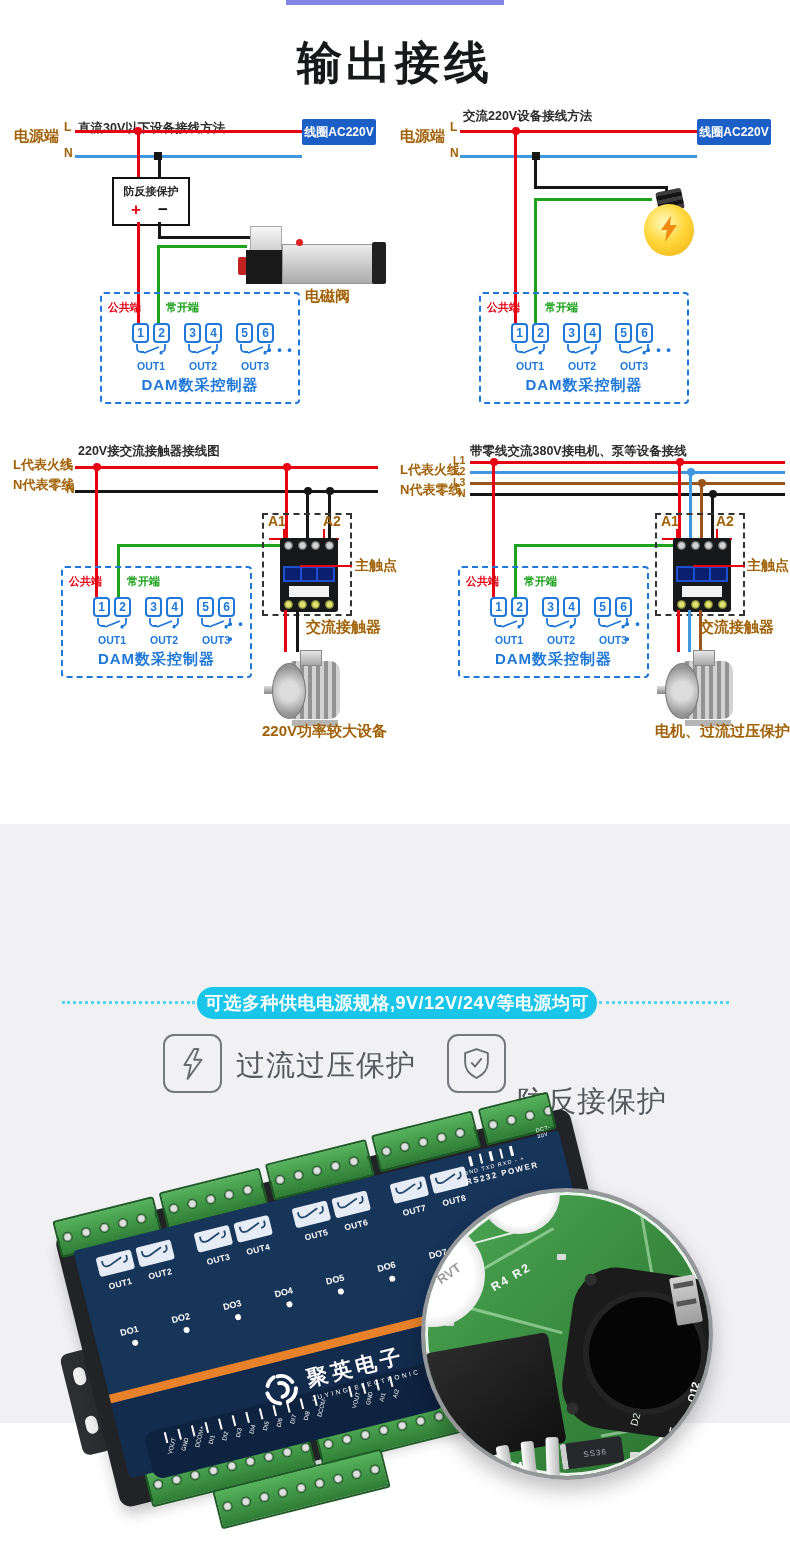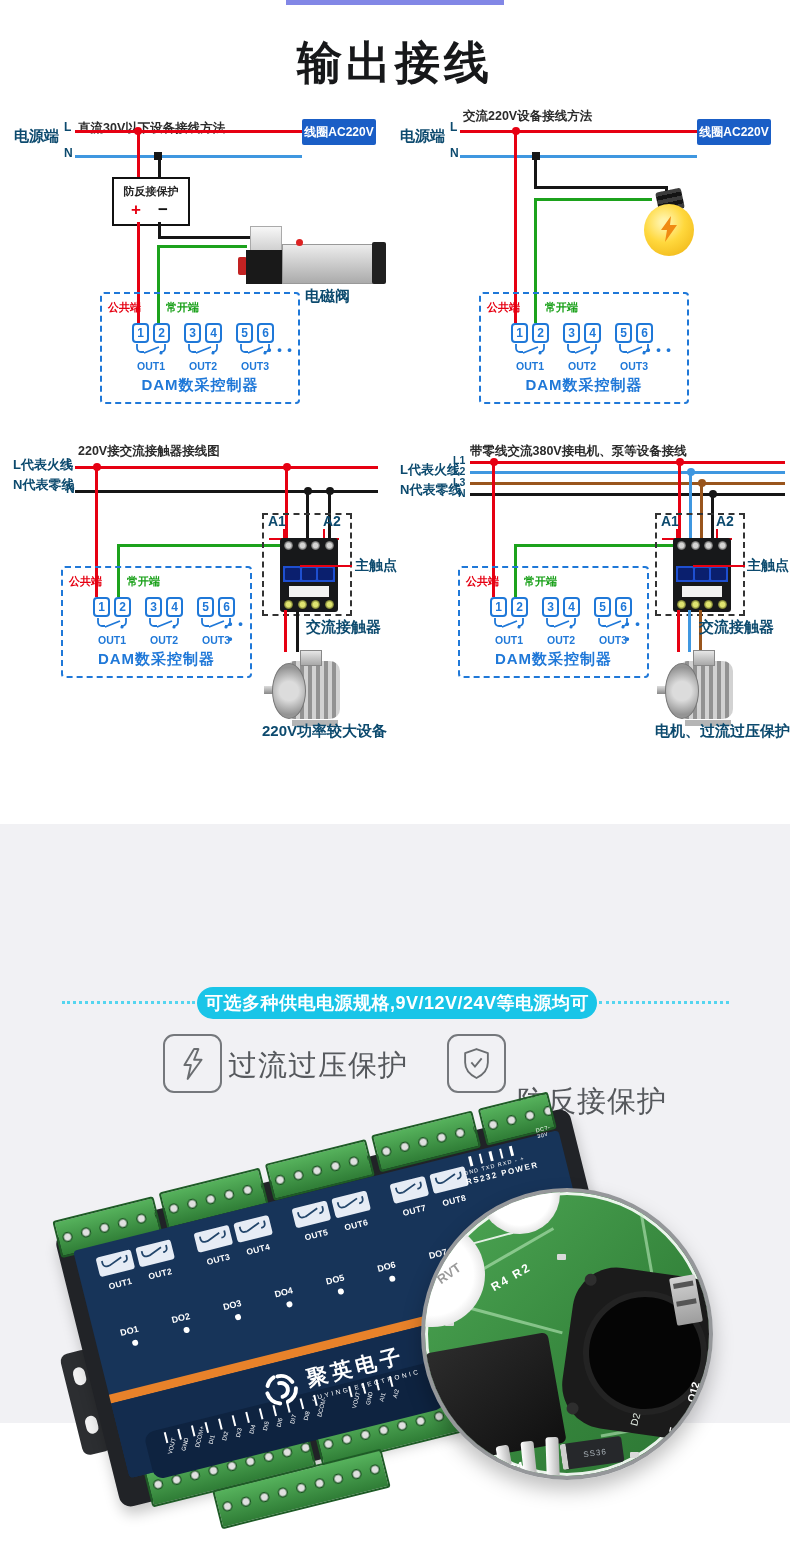--- a/index.html
+++ b/index.html
@@ -1,19 +1,19 @@
 <!DOCTYPE html>
 <html><head>
 <meta charset="utf-8">
 <style>
   html,body{margin:0;padding:0;background:#fff;}
   .canvas{position:relative;width:790px;height:1567px;background:#fff;overflow:hidden;
           font-family:"Liberation Sans",sans-serif;border-radius:13px;}
   .abs{position:absolute;}
-  .lbl{position:absolute;font-weight:bold;color:#0c4a6e;white-space:nowrap;}
+  .lbl{position:absolute;font-weight:bold;color:#a16207;white-space:nowrap;}
   .wire{position:absolute;}
   .c-red{background:#e60012;} .c-blk{background:#161616;} .c-grn{background:#1ca21c;}
   .c-blu{background:#3f97e0;} .c-brn{background:#99551c;}
   .jdot{position:absolute;width:8px;height:8px;border-radius:50%;}
   .jsq{position:absolute;width:8px;height:8px;}
   .coil-box{position:absolute;width:74px;height:26px;background:#1a5ec6;color:#fff;font-size:12px;
             font-weight:bold;display:flex;align-items:center;justify-content:center;border-radius:2px;}
   
   .dam-box{position:absolute;height:108px;border:2px dashed #1f78d8;border-radius:4px;}
   .dam-common{position:absolute;left:6px;top:6px;color:#e60012;font-size:11px;font-weight:bold;}
@@ -493,21 +493,21 @@
   <div class="gray-band"></div>
   <div class="dotline" style="left:62px;width:133px;"></div>
   <div class="dotline" style="left:599px;width:130px;"></div>
   <div class="banner">可选多种供电电源规格,9V/12V/24V等电源均可</div>
 
   <div class="feat-icon" style="left:163px;top:1034px;">
     <svg width="26" height="32" viewBox="0 0 24 30">
         <path d="M13 1 L4 16 h6 L7 29 L20 11 h-7 L17 1 Z" fill="none" stroke="#6a6d70" stroke-width="1.8" stroke-linejoin="round"></path>
       </svg>
   </div>
-  <span class="feat-lbl" style="left:228px;">过流过压保护</span>
+  <span class="feat-lbl" style="left:236px;">过流过压保护</span>
   <div class="feat-icon" style="left:447px;top:1034px;">
     <svg width="27" height="31" viewBox="0 0 26 30">
         <path d="M13 1 L24 5 V14 c0 8 -5 12 -11 15 C7 26 2 22 2 14 V5 Z" fill="none" stroke="#6a6d70" stroke-width="1.8" stroke-linejoin="round"></path>
         <path d="M8 14 l3.5 4 L18 10" fill="none" stroke="#6a6d70" stroke-width="1.8"></path>
       </svg>
   </div>
   <span class="feat-lbl" style="left:517px;margin-top:36px;">防反接保护</span>
 
   <div class="device">
     <div class="dev-ear">

